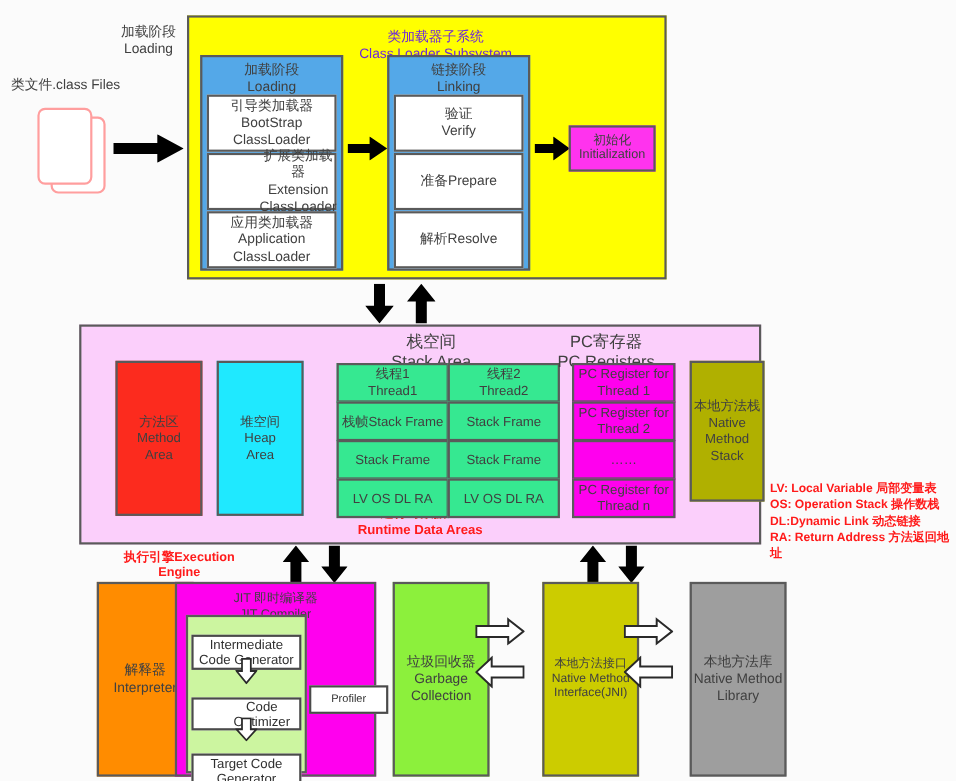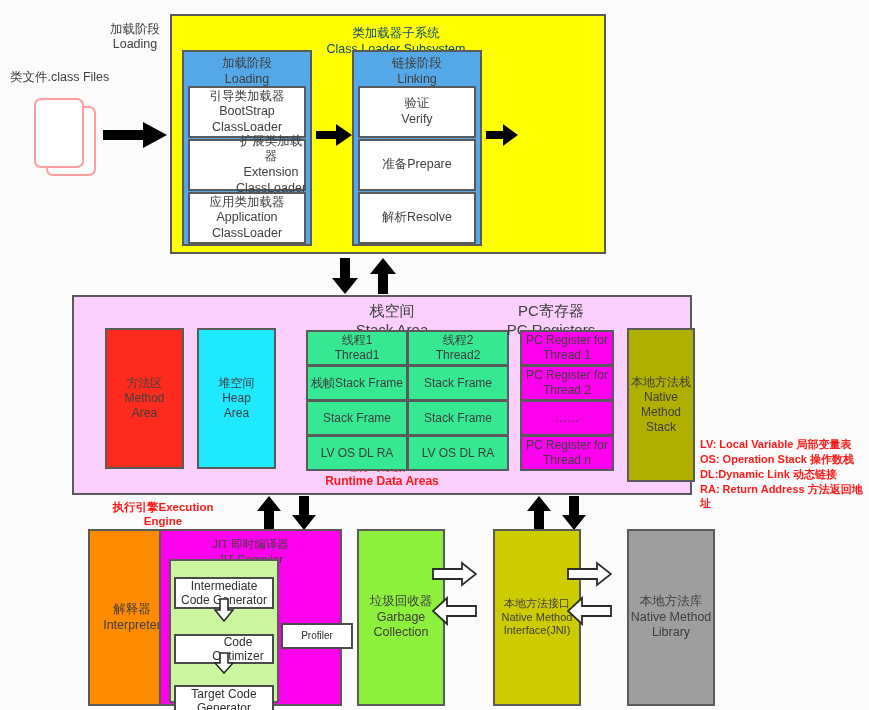--- a/index.html
+++ b/index.html
@@ -10,21 +10,21 @@
        text-align:center;color:#404040;line-height:1.15;white-space:pre-line;}
   .bdr{border:2px solid #5a5a5a;}
   .lbl{position:absolute;box-sizing:border-box;text-align:center;color:#404040;
        line-height:1.2;white-space:pre-line;}
   .red-lbl{color:#ff1a1a;font-weight:bold;}
   
   #cls-files-label{left:10px;top:70px;width:150px;font-size:12.5px;text-align:left;}
   .docicon{position:absolute;box-sizing:border-box;border:2px solid #ff9e9e;border-radius:7px;background:#ffffff;}
   #loading-label{left:90px;top:22px;width:90px;font-size:12.5px;}
   #cls-subsystem{left:170px;top:14px;width:436px;height:240px;background:#ffff00;}
-  #cls-subsystem-title{position:absolute;left:16px;right:0;top:10px;font-size:12.5px;text-align:center;color:#0c4a6e;line-height:1.25;white-space:pre-line;}
+  #cls-subsystem-title{position:absolute;left:16px;right:0;top:10px;font-size:12.5px;text-align:center;color:#6d28d9;line-height:1.25;white-space:pre-line;}
   .stage-col{position:absolute;box-sizing:border-box;border:2px solid #5a5a5a;background:#54a8e8;}
   .stage-hdr{position:absolute;left:0;right:0;top:4px;font-size:12.5px;text-align:center;color:#404040;line-height:1.25;white-space:pre-line;}
   .stage-item{position:absolute;box-sizing:border-box;border:2px solid #5a5a5a;background:#ffffff;
        display:flex;align-items:center;justify-content:center;text-align:center;color:#404040;
        font-size:12.5px;line-height:1.25;white-space:pre-line;}
   #init-box{left:517px;top:114px;width:79px;height:42px;background:#ff33ee;font-size:11.5px;}
   
   #rda{left:72px;top:295px;width:620px;height:200px;background:#fbcffb;}
   #rda-footer{position:absolute;left:0;right:0;bottom:5px;font-size:12px;text-align:center;
        color:#ff1a1a;font-weight:bold;line-height:1.2;white-space:pre-line;}
@@ -93,20 +93,22 @@
 Verify</div>
   <div class="stage-item" style="left:358px;top:139px;width:118px;height:52px;">准备Prepare</div>
   <div class="stage-item" style="left:358px;top:192px;width:118px;height:52px;">解析Resolve</div>
 
   <div class="abs arrow" style="left:486px;top:124px;width:32px;height:22px;">
     <svg width="32" height="22" viewBox="0 0 32 22">
         <path d="M0 7 H17 V0 L32 11 L17 22 V15 H0 Z" fill="#000"></path>
       </svg>
   </div>
 
+  <div class="box bdr" id="init-box">初始化
+Initialization</div>
 
   <div class="abs arrow" style="left:332px;top:258px;width:26px;height:36px;">
     <svg width="26" height="36" viewBox="0 0 26 36">
         <path d="M8 0 H18 V20 H26 L13 36 L0 20 H8 Z" fill="#000"></path>
       </svg>
   </div>
   <div class="abs arrow" style="left:370px;top:258px;width:26px;height:36px;">
     <svg width="26" height="36" viewBox="0 0 26 36">
         <path d="M13 0 L26 16 H18 V36 H8 V16 H0 Z" fill="#000"></path>
       </svg>
@@ -140,21 +142,21 @@
   <div class="col-title" style="left:504px;top:302px;width:94px;">PC寄存器
 PC Registers</div>
   <div class="cell" style="left:504px;top:330px;width:94px;height:36px;background:#ff00ee;">PC Register for
 Thread 1</div>
   <div class="cell" style="left:504px;top:365px;width:94px;height:36px;background:#ff00ee;">PC Register for
 Thread 2</div>
   <div class="cell" style="left:504px;top:400px;width:94px;height:36px;background:#ff00ee;">……</div>
   <div class="cell" style="left:504px;top:435px;width:94px;height:36px;background:#ff00ee;">PC Register for
 Thread n</div>
 
-  <div class="cell" style="left:611px;top:328px;width:68px;height:154px;background:#b0b000;">本地方法栈
+  <div class="cell" style="left:611px;top:328px;width:68px;height:128px;background:#b0b000;">本地方法栈
 Native
 Method
 Stack</div>
 
   <div class="lbl" id="legend">LV: Local Variable 局部变量表
 OS: Operation Stack 操作数栈
 DL:Dynamic Link 动态链接
 RA: Return Address 方法返回地址</div>
 
   <div class="abs arrow" style="left:257px;top:496px;width:24px;height:34px;">

